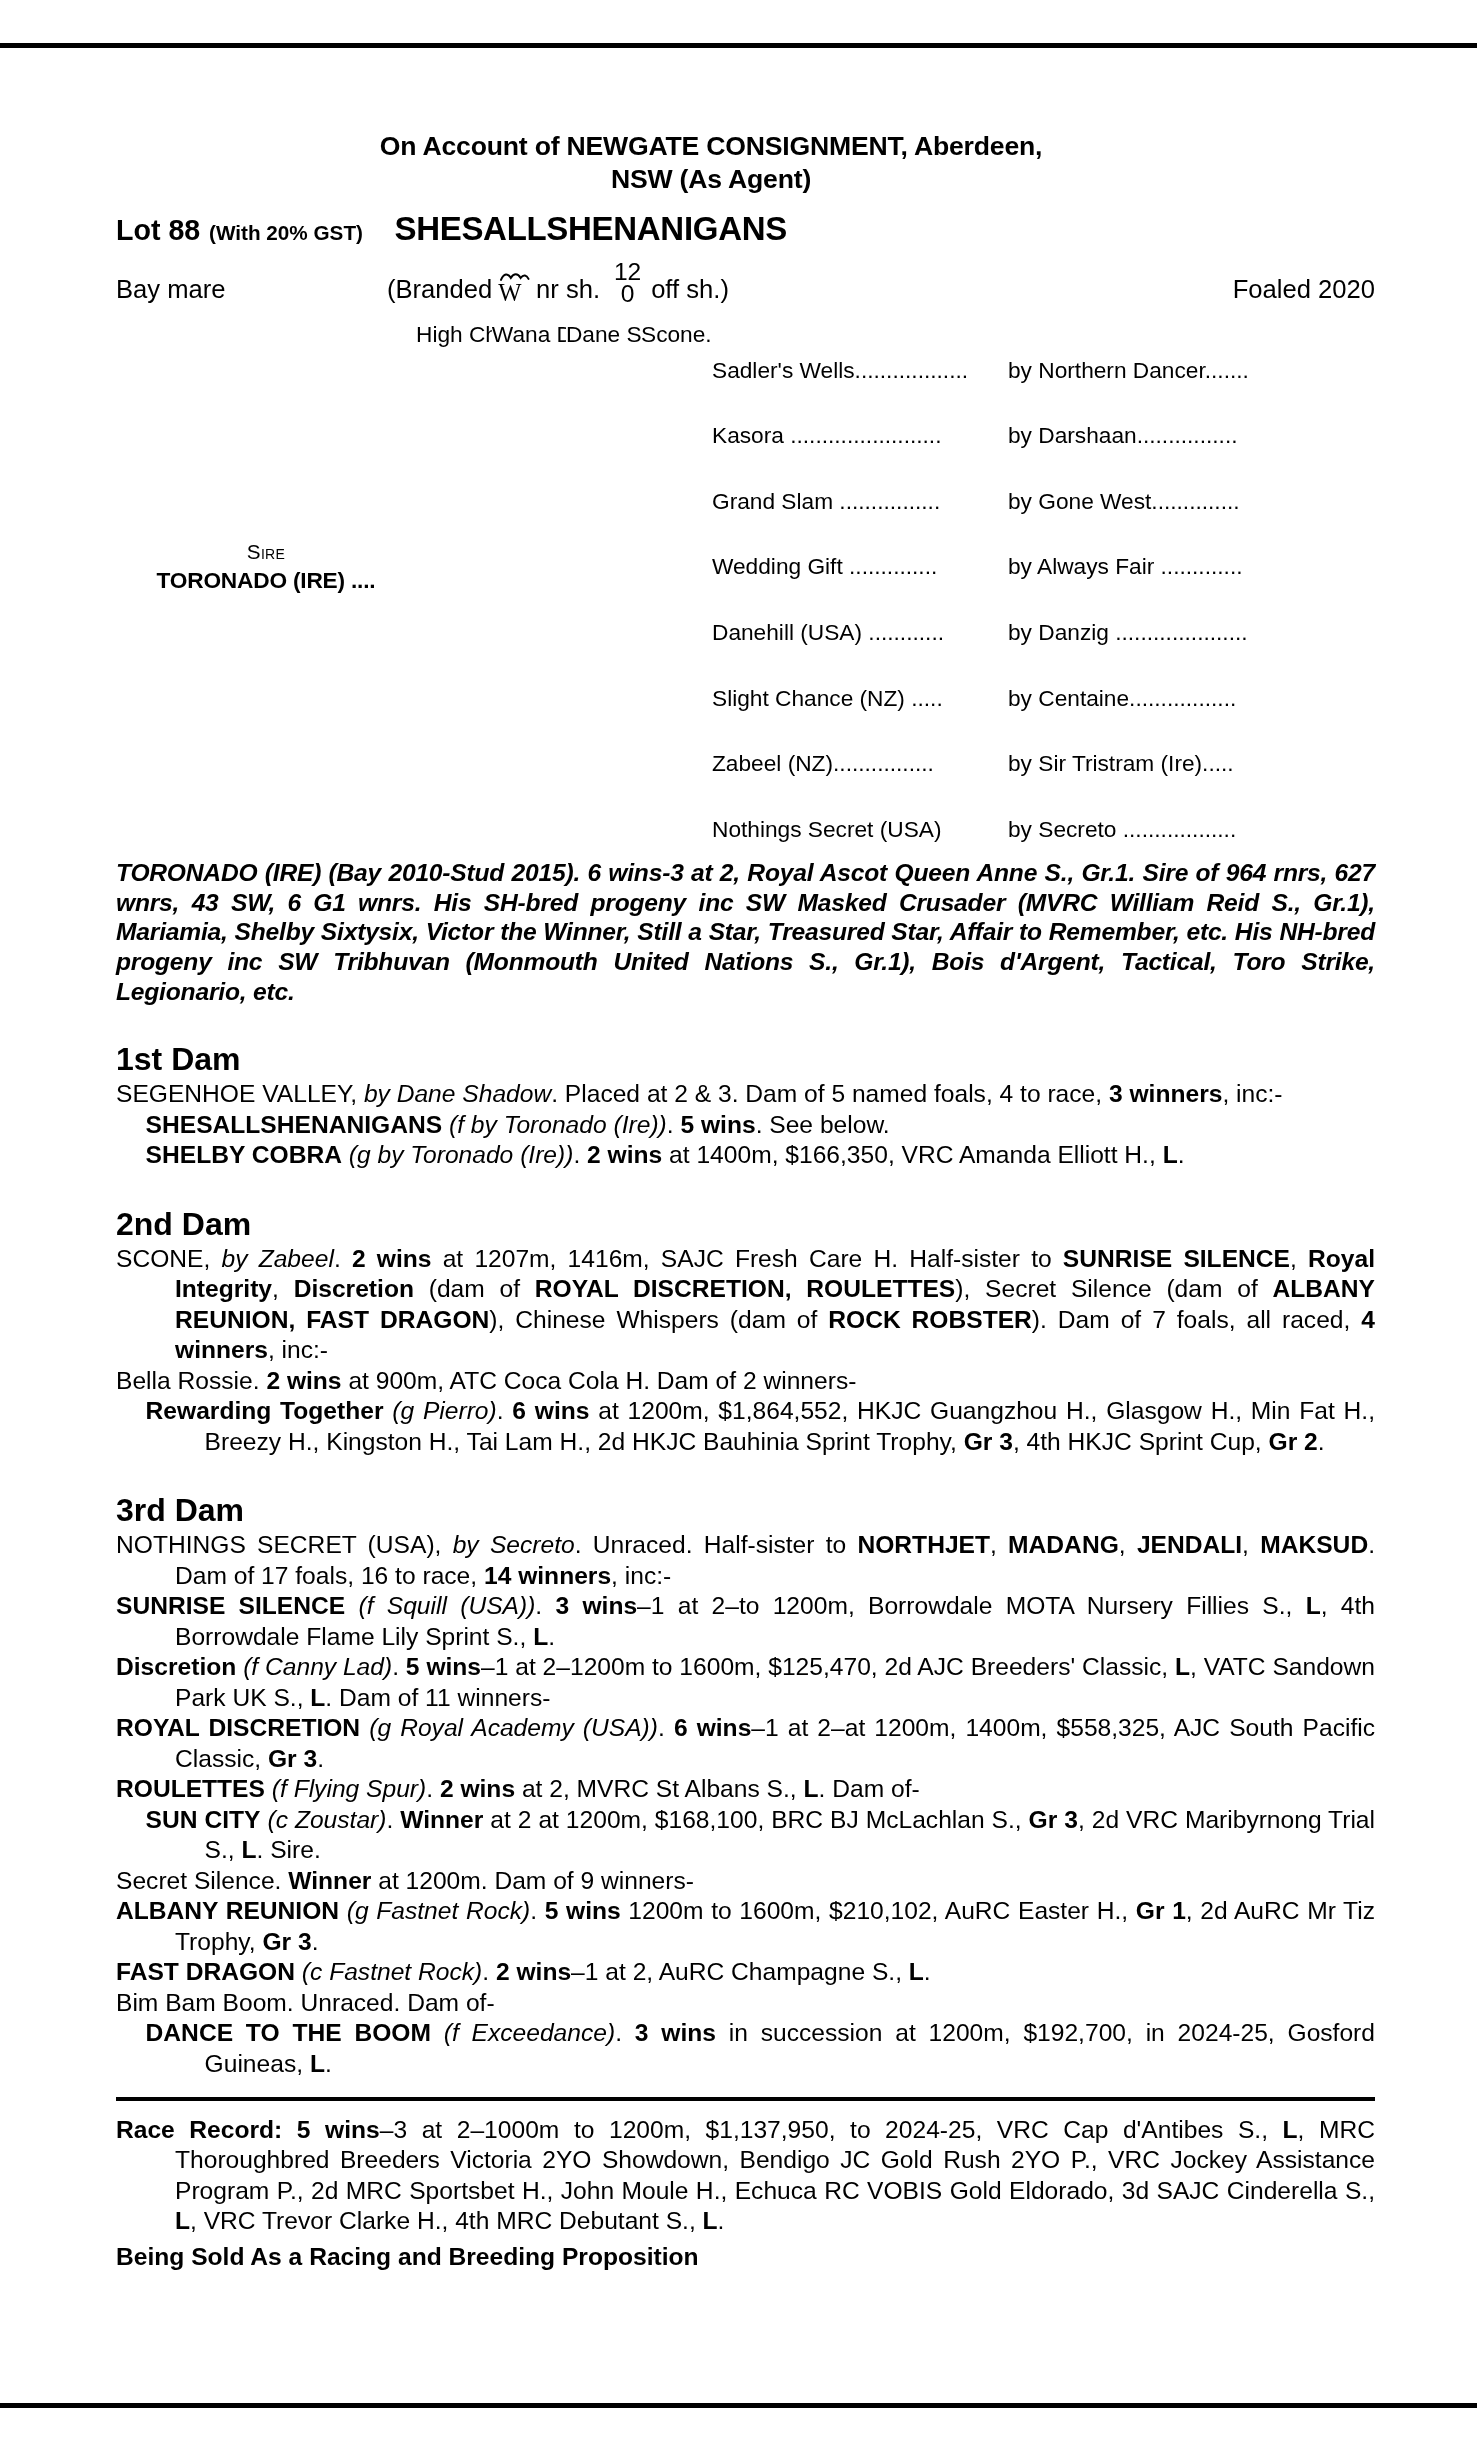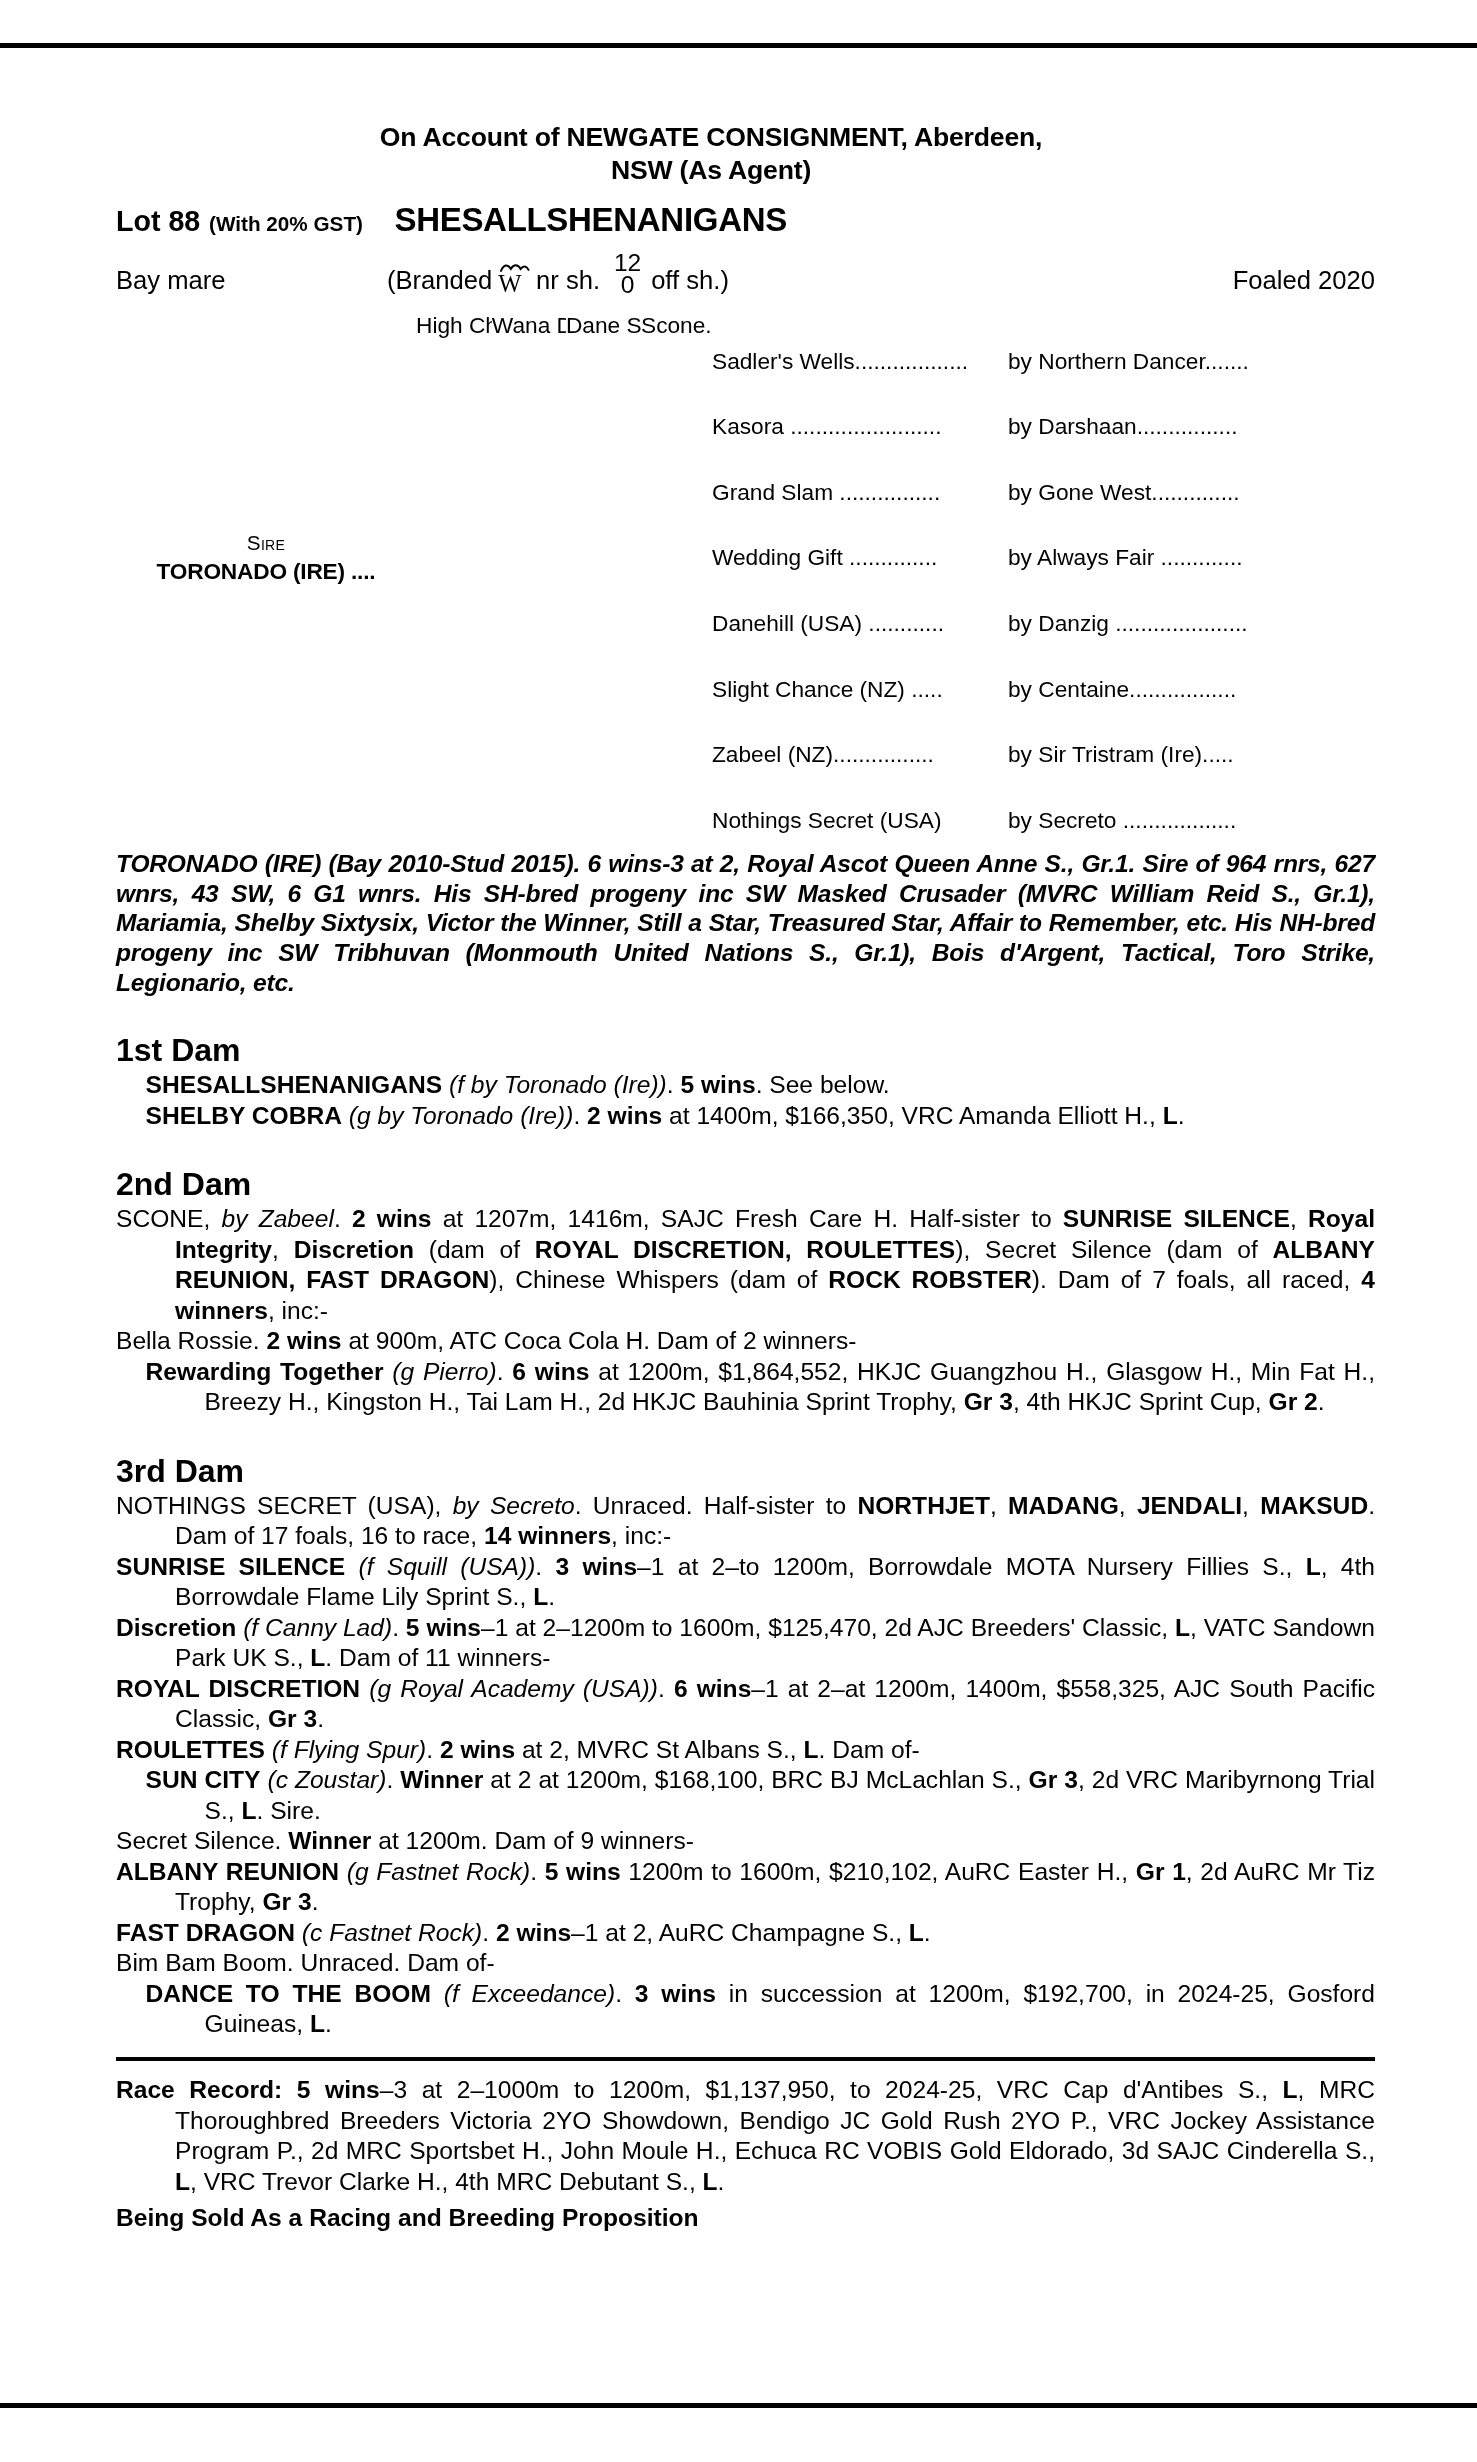--- a/index.html
+++ b/index.html
@@ -62,21 +62,21 @@
     font-size: 26.6px;
     line-height: 33px;
     letter-spacing: -0.2px;
   }
   .consign {
     text-align: center;
     font-weight: bold;
     font-size: 26.6px;
     line-height: 33px;
     letter-spacing: -0.2px;
-    margin-top: 3px;
+    margin-top: 12px;
     padding-right: 69px;
   }
   .consign .l2 { display: block; }
 
   
   .lot-row {
     display: flex;
     align-items: baseline;
     margin-top: 13.8px;
   }
@@ -323,20 +323,21 @@
           <div class="gggp">by Sir Tristram (Ire).....</div>
           <div class="gggp">by Secreto ..................</div>
         </div>
       </div>
     </div>
 
     <div class="sire-para">TORONADO (IRE) (Bay 2010-Stud 2015). 6 wins-3 at 2, Royal Ascot Queen Anne S., Gr.1. Sire of 964 rnrs, 627 wnrs, 43 SW, 6 G1 wnrs. His SH-bred progeny inc SW Masked Crusader (MVRC William Reid S., Gr.1), Mariamia, Shelby Sixtysix, Victor the Winner, Still a Star, Treasured Star, Affair to Remember, etc. His NH-bred progeny inc SW Tribhuvan (Monmouth United Nations S., Gr.1), Bois d'Argent, Tactical, Toro Strike, Legionario, etc.</div>
 
     <div id="dam-sections">
         <div class="dam-head">1st Dam</div>
+        <div class="body-txt hang0">SEGENHOE VALLEY, <i>by Dane Shadow</i>. Placed at 2 &amp; 3. Dam of 5 named foals, 4 to race, <b>3 winners</b>, inc:-</div>
         <div class="body-txt ind1"><b>SHESALLSHENANIGANS</b> <i>(f by Toronado (Ire))</i>. <b>5 wins</b>. See below.</div>
         <div class="body-txt ind1"><b>SHELBY COBRA</b> <i>(g by Toronado (Ire))</i>. <b>2 wins</b> at 1400m, $166,350, VRC Amanda Elliott H., <b>L</b>.</div>
         <div class="dam-head">2nd Dam</div>
         <div class="body-txt hang0">SCONE, <i>by Zabeel</i>. <b>2 wins</b> at 1207m, 1416m, SAJC Fresh Care H. Half-sister to <b>SUNRISE SILENCE</b>, <b>Royal Integrity</b>, <b>Discretion</b> (dam of <b>ROYAL DISCRETION, ROULETTES</b>), Secret Silence (dam of <b>ALBANY REUNION, FAST DRAGON</b>), Chinese Whispers (dam of <b>ROCK ROBSTER</b>). Dam of 7 foals, all raced, <b>4 winners</b>, inc:-</div>
         <div class="body-txt ind0b">Bella Rossie. <b>2 wins</b> at 900m, ATC Coca Cola H. Dam of 2 winners-</div>
         <div class="body-txt ind1"><b>Rewarding Together</b> <i>(g Pierro)</i>. <b>6 wins</b> at 1200m, $1,864,552, HKJC Guangzhou H., Glasgow H., Min Fat H., Breezy H., Kingston H., Tai Lam H., 2d HKJC Bauhinia Sprint Trophy, <b>Gr 3</b>, 4th HKJC Sprint Cup, <b>Gr 2</b>.</div>
         <div class="dam-head">3rd Dam</div>
         <div class="body-txt hang0">NOTHINGS SECRET (USA), <i>by Secreto</i>. Unraced. Half-sister to <b>NORTHJET</b>, <b>MADANG</b>, <b>JENDALI</b>, <b>MAKSUD</b>. Dam of 17 foals, 16 to race, <b>14 winners</b>, inc:-</div>
         <div class="body-txt ind0b"><b>SUNRISE SILENCE</b> <i>(f Squill (USA))</i>. <b>3 wins</b>–1 at 2–to 1200m, Borrowdale MOTA Nursery Fillies S., <b>L</b>, 4th Borrowdale Flame Lily Sprint S., <b>L</b>.</div>
         <div class="body-txt ind0b"><b>Discretion</b> <i>(f Canny Lad)</i>. <b>5 wins</b>–1 at 2–1200m to 1600m, $125,470, 2d AJC Breeders' Classic, <b>L</b>, VATC Sandown Park UK S., <b>L</b>. Dam of 11 winners-</div>

